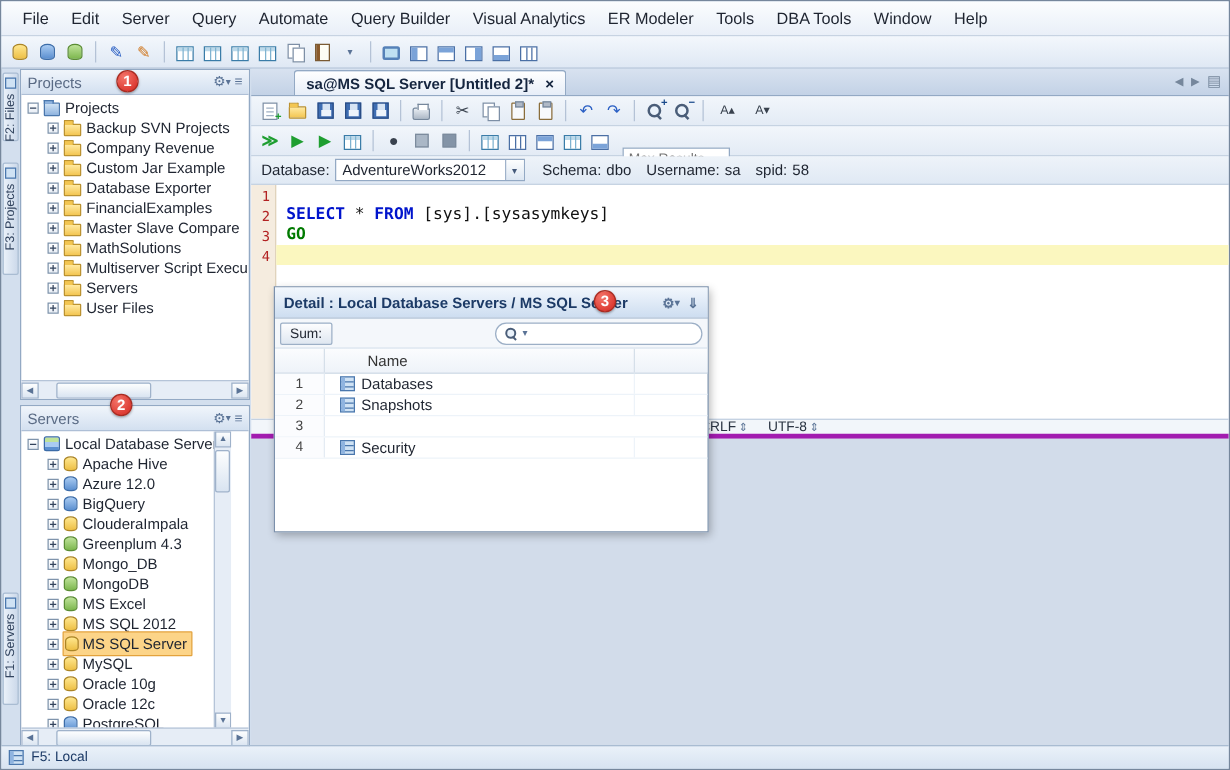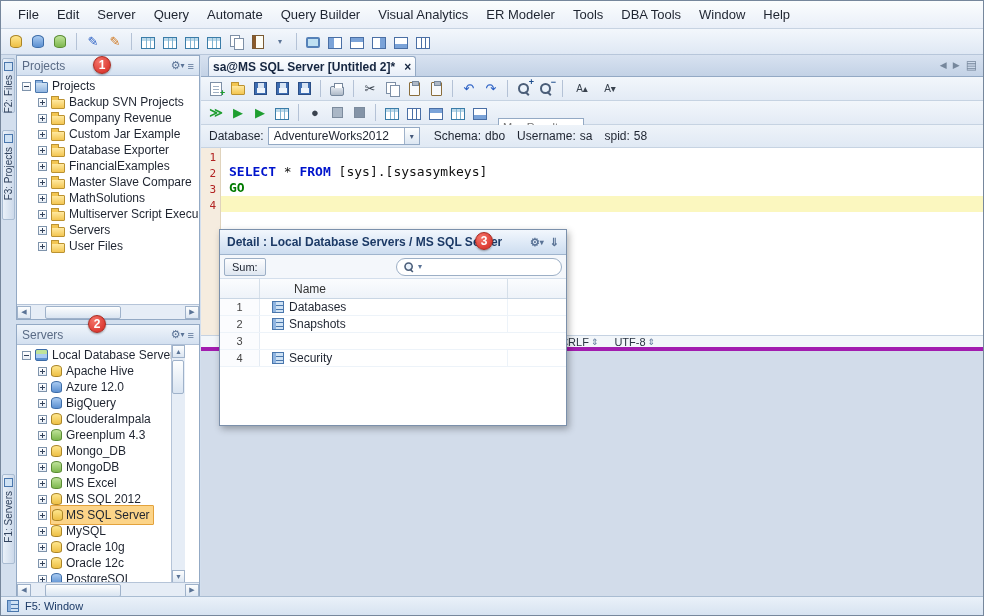--- a/index.html
+++ b/index.html
@@ -124,21 +124,21 @@
     border-left:1px solid #b5c4d8; display:flex; flex-direction:column; align-items:center; }
   .vscroll .strack { width:13px; flex:1; height:auto; }
   .vscroll .sthumb { left:0; width:12px; height:34px; top:2px; }
 
   
   .tabbar { position:absolute; left:200px; top:54px; right:0; height:22px;
     background:linear-gradient(#d8e2f0,#c3d2e6); border-bottom:1px solid #93a9c4;
     display:flex; align-items:flex-end; padding:2px 6px 0 7px; }
   .doc-tab { height:20px; background:linear-gradient(#ffffff,#e7eef8); border:1px solid #93a9c4;
     border-bottom:none; border-radius:3px 3px 0 0; display:flex; align-items:center;
-    padding:0 4px; gap:9px; font-weight:bold; color:#15253f; }
+    padding:0 9px; gap:9px; font-weight:bold; color:#15253f;margin-left:27px; }
   .tab-controls { margin-left:auto; display:flex; gap:6px; align-items:center;
     color:#76879c; font-size:9px; padding-bottom:4px; }
   .etb { position:absolute; left:200px; right:0; height:24px;
     background:linear-gradient(#f2f6fb,#e3ebf5); border-bottom:1px solid #c6d3e2;
     display:flex; align-items:center; padding:0 5px; gap:2px; }
   .etb1 { top:76px; } .etb2 { top:100px; }
   .max-results { width:86px; height:18px; border:1px solid #93a9c4; font-size:11px;
     padding:0 4px; color:#333; font-family:"Liberation Sans",sans-serif; margin-left:6px;margin-top:28px; }
   .dbbar { position:absolute; left:200px; right:0; top:124px; height:23px;
     background:linear-gradient(#eef3f9,#e0e9f4); border-bottom:1px solid #c6d3e2;
@@ -640,21 +640,21 @@
     <span class="pair">
         <span>UTF-8</span>
         <span class="ud">⇕</span>
       </span>
   </div>
 
   <div class="results"></div>
 
   <div class="bottombar">
     <i class="i-det"></i>
-    <span>F5: Window</span>
+    <span>F5: Local</span>
   </div>
 
   <div class="detail">
     <div class="detail-title">
       <span>Detail : Local Database Servers / MS SQL Server</span>
       <span class="sp"></span>
       <span class="ph-icon">
           <span>⚙</span>
           <span class="xs">▾</span>
         </span>

